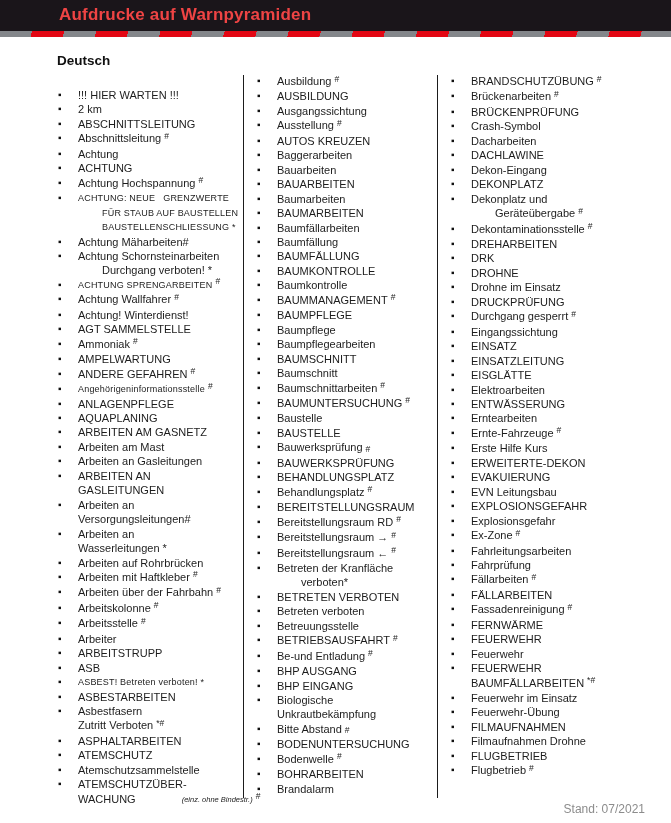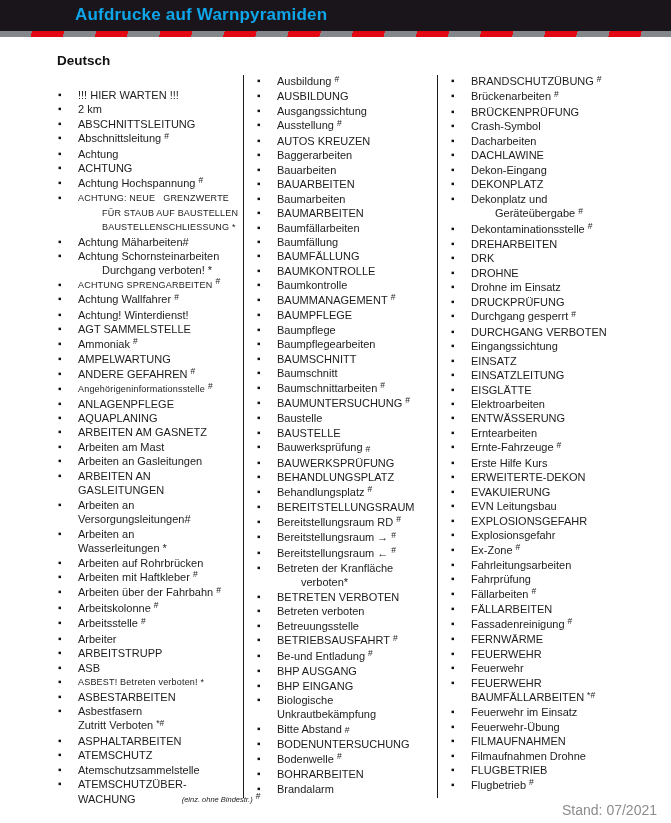--- a/index.html
+++ b/index.html
@@ -7,21 +7,21 @@
     width:671px;height:823px;position:relative;overflow:hidden;
     background:#ffffff;
     font-family:"Liberation Sans","DejaVu Sans",sans-serif;
     color:#1c1c1c;
   }
   .topbar{
     position:absolute;top:0;left:0;width:671px;height:31px;
     background:var(--header-bg,#1a151a);
   }
   .topbar h1{
-    margin:0;padding-left:75px;color:#0ea5e9;
+    margin:0;padding-left:59px;color:#ef4444;
     font-size:17px;font-weight:bold;line-height:30px;letter-spacing:.2px;
   }
   .stripes{
     position:absolute;top:31px;left:0;width:671px;height:6px;
     background:repeating-linear-gradient(105deg,
       var(--stripe-gray,#83868a) 0 31px,
       var(--accent-red,#e30613) 31px 62px);
   }
   h2.section{
     position:absolute;top:53px;left:57px;margin:0;
@@ -42,22 +42,22 @@
   .line.ind{padding-left:45px;}
   .item.small .line{font-size:9px;letter-spacing:.2px;}
   .bullet{position:absolute;left:1px;top:0;font-size:10px;color:#111;}
   .bullet::before{content:"▪";}
   .mark{
     font-size:8.5px;position:relative;top:-3.5px;margin-left:3px;
   }
   .mark.low{top:0.5px;}
   .note{font-style:italic;font-size:7.5px;position:relative;top:-1px;margin-left:3px;padding-left:43px;}
   .stand{
-    position:absolute;top:802px;right:14px;
-    font-size:14px;color:#8c8c8c;
+    position:absolute;top:802px;right:26px;
+    font-size:12px;color:#8c8c8c;
   }
 </style>
 </head>
 <body style="--header-bg: #1a151a; --accent-red: #e30613; --stripe-gray: #83868a;">
 
 <header class="topbar">
   <h1>Aufdrucke auf Warnpyramiden</h1>
 </header>
 <div class="stripes"></div>
 
@@ -387,23 +387,20 @@
     <div class="item">
       <div class="line"><span class="bullet"></span><span>Drohne im Einsatz</span></div>
     </div>
     <div class="item">
       <div class="line"><span class="bullet"></span><span>DRUCKPRÜFUNG</span></div>
     </div>
     <div class="item">
       <div class="line"><span class="bullet"></span><span>Durchgang gesperrt</span><span class="mark">#</span></div>
     </div>
     <div class="item">
-      <div class="line"><span class="bullet"></span><span>DURCHGANG VERBOTEN</span></div>
-    </div>
-    <div class="item">
       <div class="line"><span class="bullet"></span><span>Eingangssichtung</span></div>
     </div>
     <div class="item">
       <div class="line"><span class="bullet"></span><span>EINSATZ</span></div>
     </div>
     <div class="item">
       <div class="line"><span class="bullet"></span><span>EINSATZLEITUNG</span></div>
     </div>
     <div class="item">
       <div class="line"><span class="bullet"></span><span>EISGLÄTTE</span></div>

